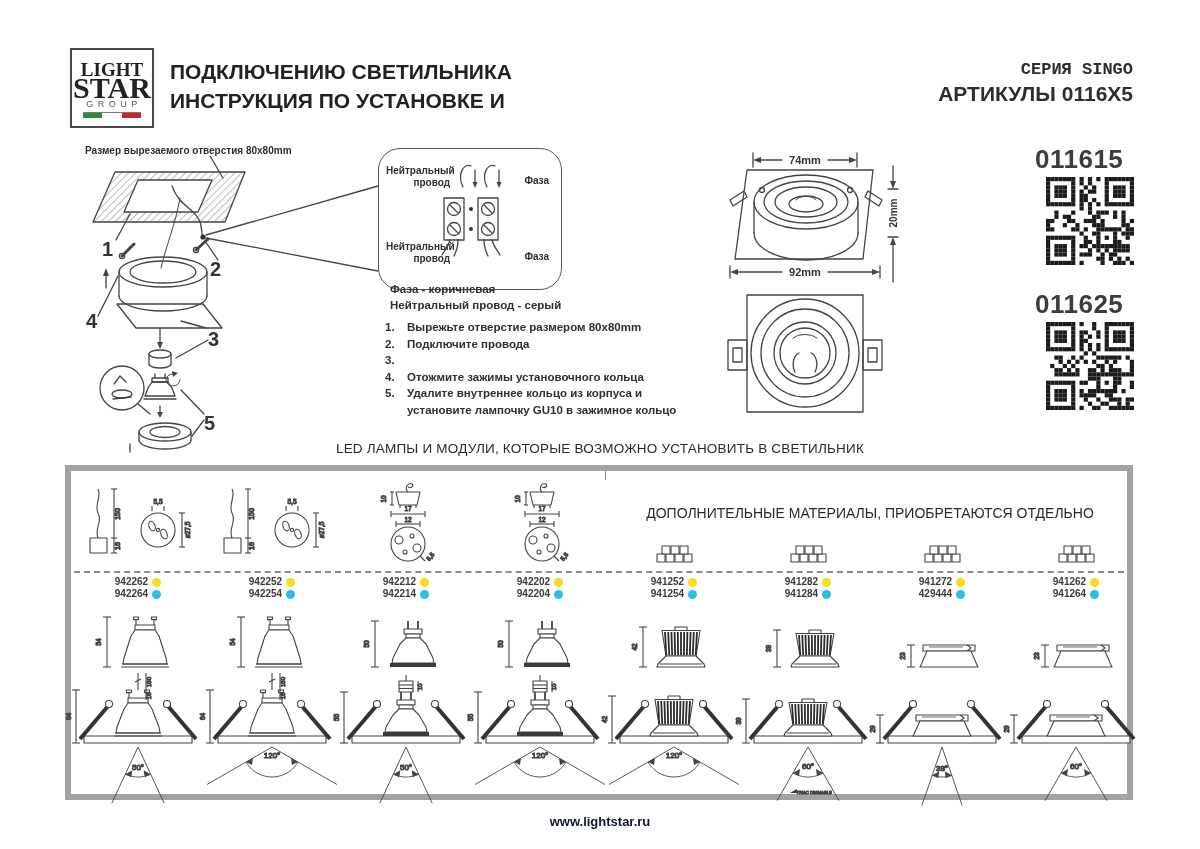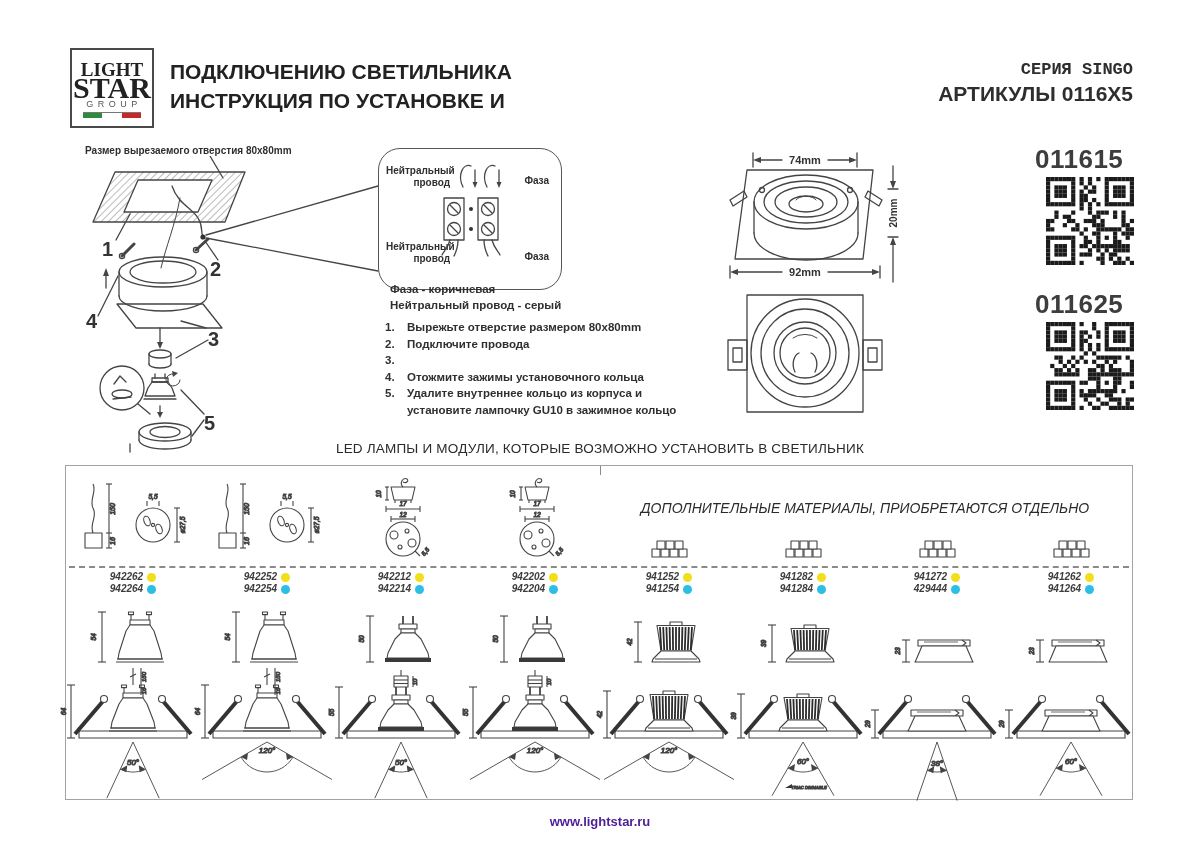--- a/index.html
+++ b/index.html
@@ -32,36 +32,36 @@
   .steps .row{display:flex;line-height:16.5px;}
   .steps .n{width:22px;flex:none;}
 
   
   .prod{width:110px;text-align:left;}
   .prod .code{font-size:26px;font-weight:600;color:#3d3d3d;letter-spacing:0.5px;line-height:26px;margin-bottom:5px;}
 
   .mid-heading{left:0;top:441px;width:1200px;text-align:center;font-size:13.5px;font-weight:500;color:#2a2a2a;letter-spacing:0.2px;}
 
   
-  .panel{left:65px;top:465px;width:1068px;height:335px;border:1px solid #a3a3a3;box-sizing:border-box;font-style:italic;}
+  .panel{left:65px;top:465px;width:1068px;height:335px;border:6px solid #a3a3a3;box-sizing:border-box;}
   .panel .dash{position:absolute;left:3px;right:3px;top:100px;border-top:2px dashed #8a8a8a;}
   .panel .acc-head{position:absolute;left:534px;top:34px;width:530px;text-align:center;
                    font-size:14px;font-weight:500;color:#2a2a2a;}
   .panel .sep{position:absolute;top:0;height:9px;border-left:1px solid #8a8a8a;}
   .cols{display:grid;grid-template-columns:repeat(8,1fr);height:100%;}
   .col{display:flex;flex-direction:column;align-items:center;}
   .cell-top{height:100px;display:flex;align-items:flex-end;justify-content:center;padding-bottom:5px;box-sizing:border-box;}
   .cell-art{height:34px;display:flex;flex-direction:column;align-items:center;justify-content:flex-start;padding-top:5px;box-sizing:border-box;}
   .art-row{display:flex;align-items:center;gap:4px;font-size:10px;font-weight:600;color:#3c3c3c;line-height:12px;}
   .dot{width:9px;height:9px;border-radius:50%;display:inline-block;}
   .cell-lamp{height:66px;display:flex;align-items:flex-end;justify-content:center;}
   .cell-install{height:135px;display:flex;align-items:flex-start;justify-content:center;}
   .ov{overflow:visible;}
 
-  .footer{left:0;top:814px;width:1200px;text-align:center;font-size:13px;font-weight:700;color:#4c1d95;}
+  .footer{left:0;top:814px;width:1200px;text-align:center;font-size:13px;font-weight:700;color:#0f172a;}
 </style>
 </head>
 <body>
 
 <div class="page">
 
   <div class="abs logo">
     <span class="l1">LIGHT</span>
     <span class="l2">STAR</span>
     <span class="l3">GROUP</span>

